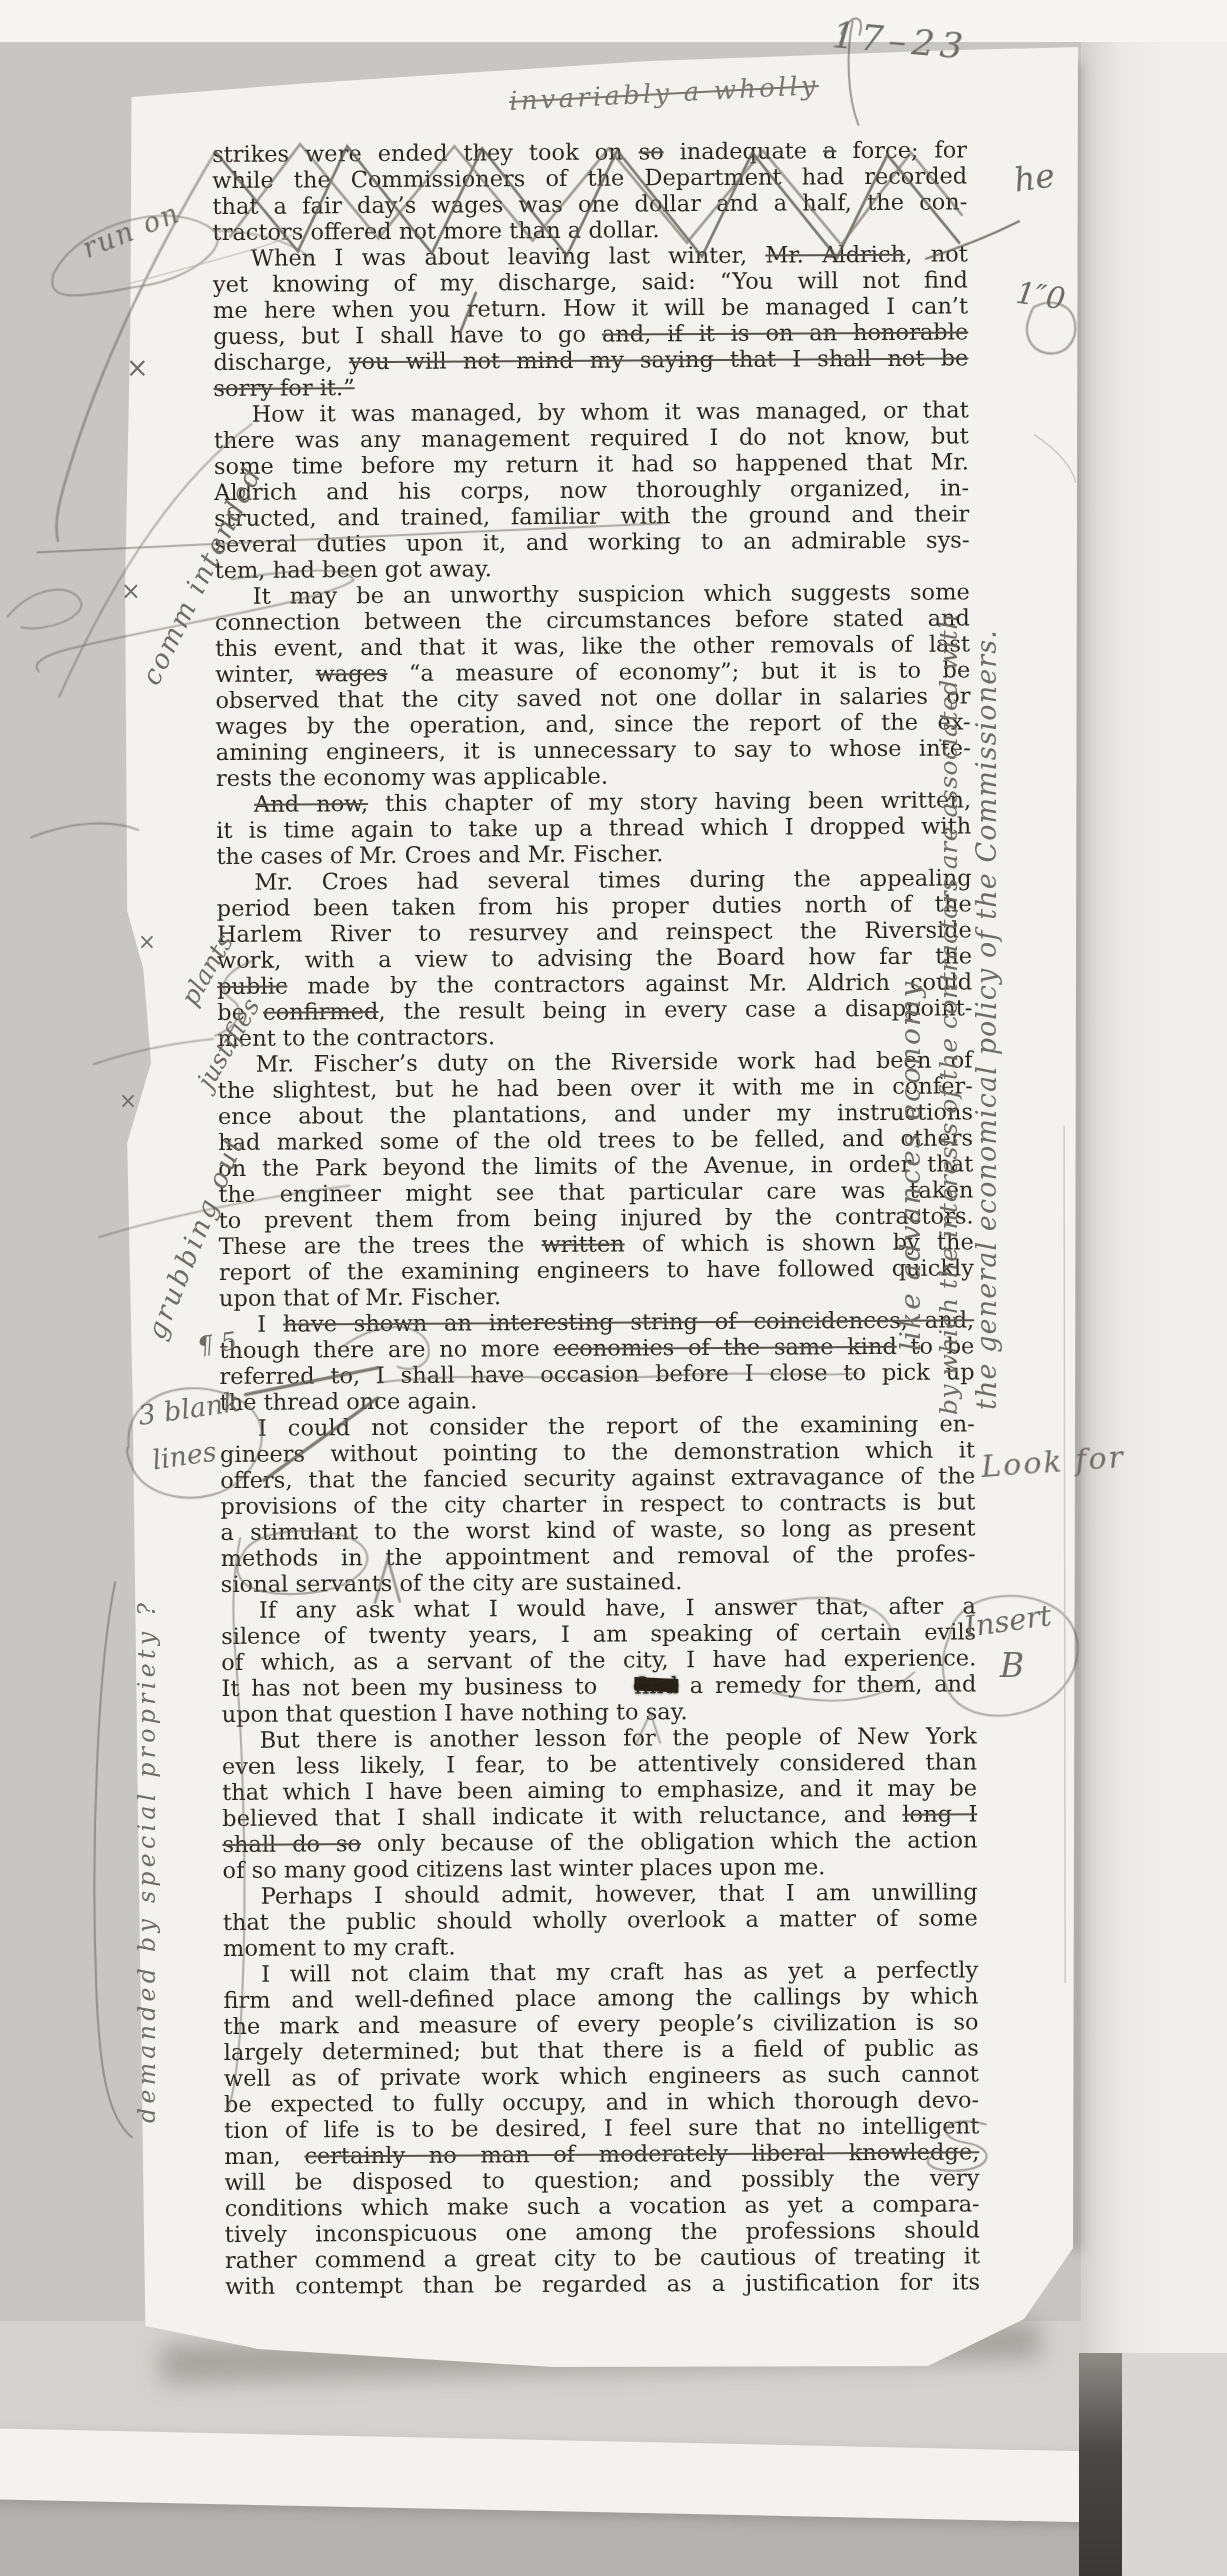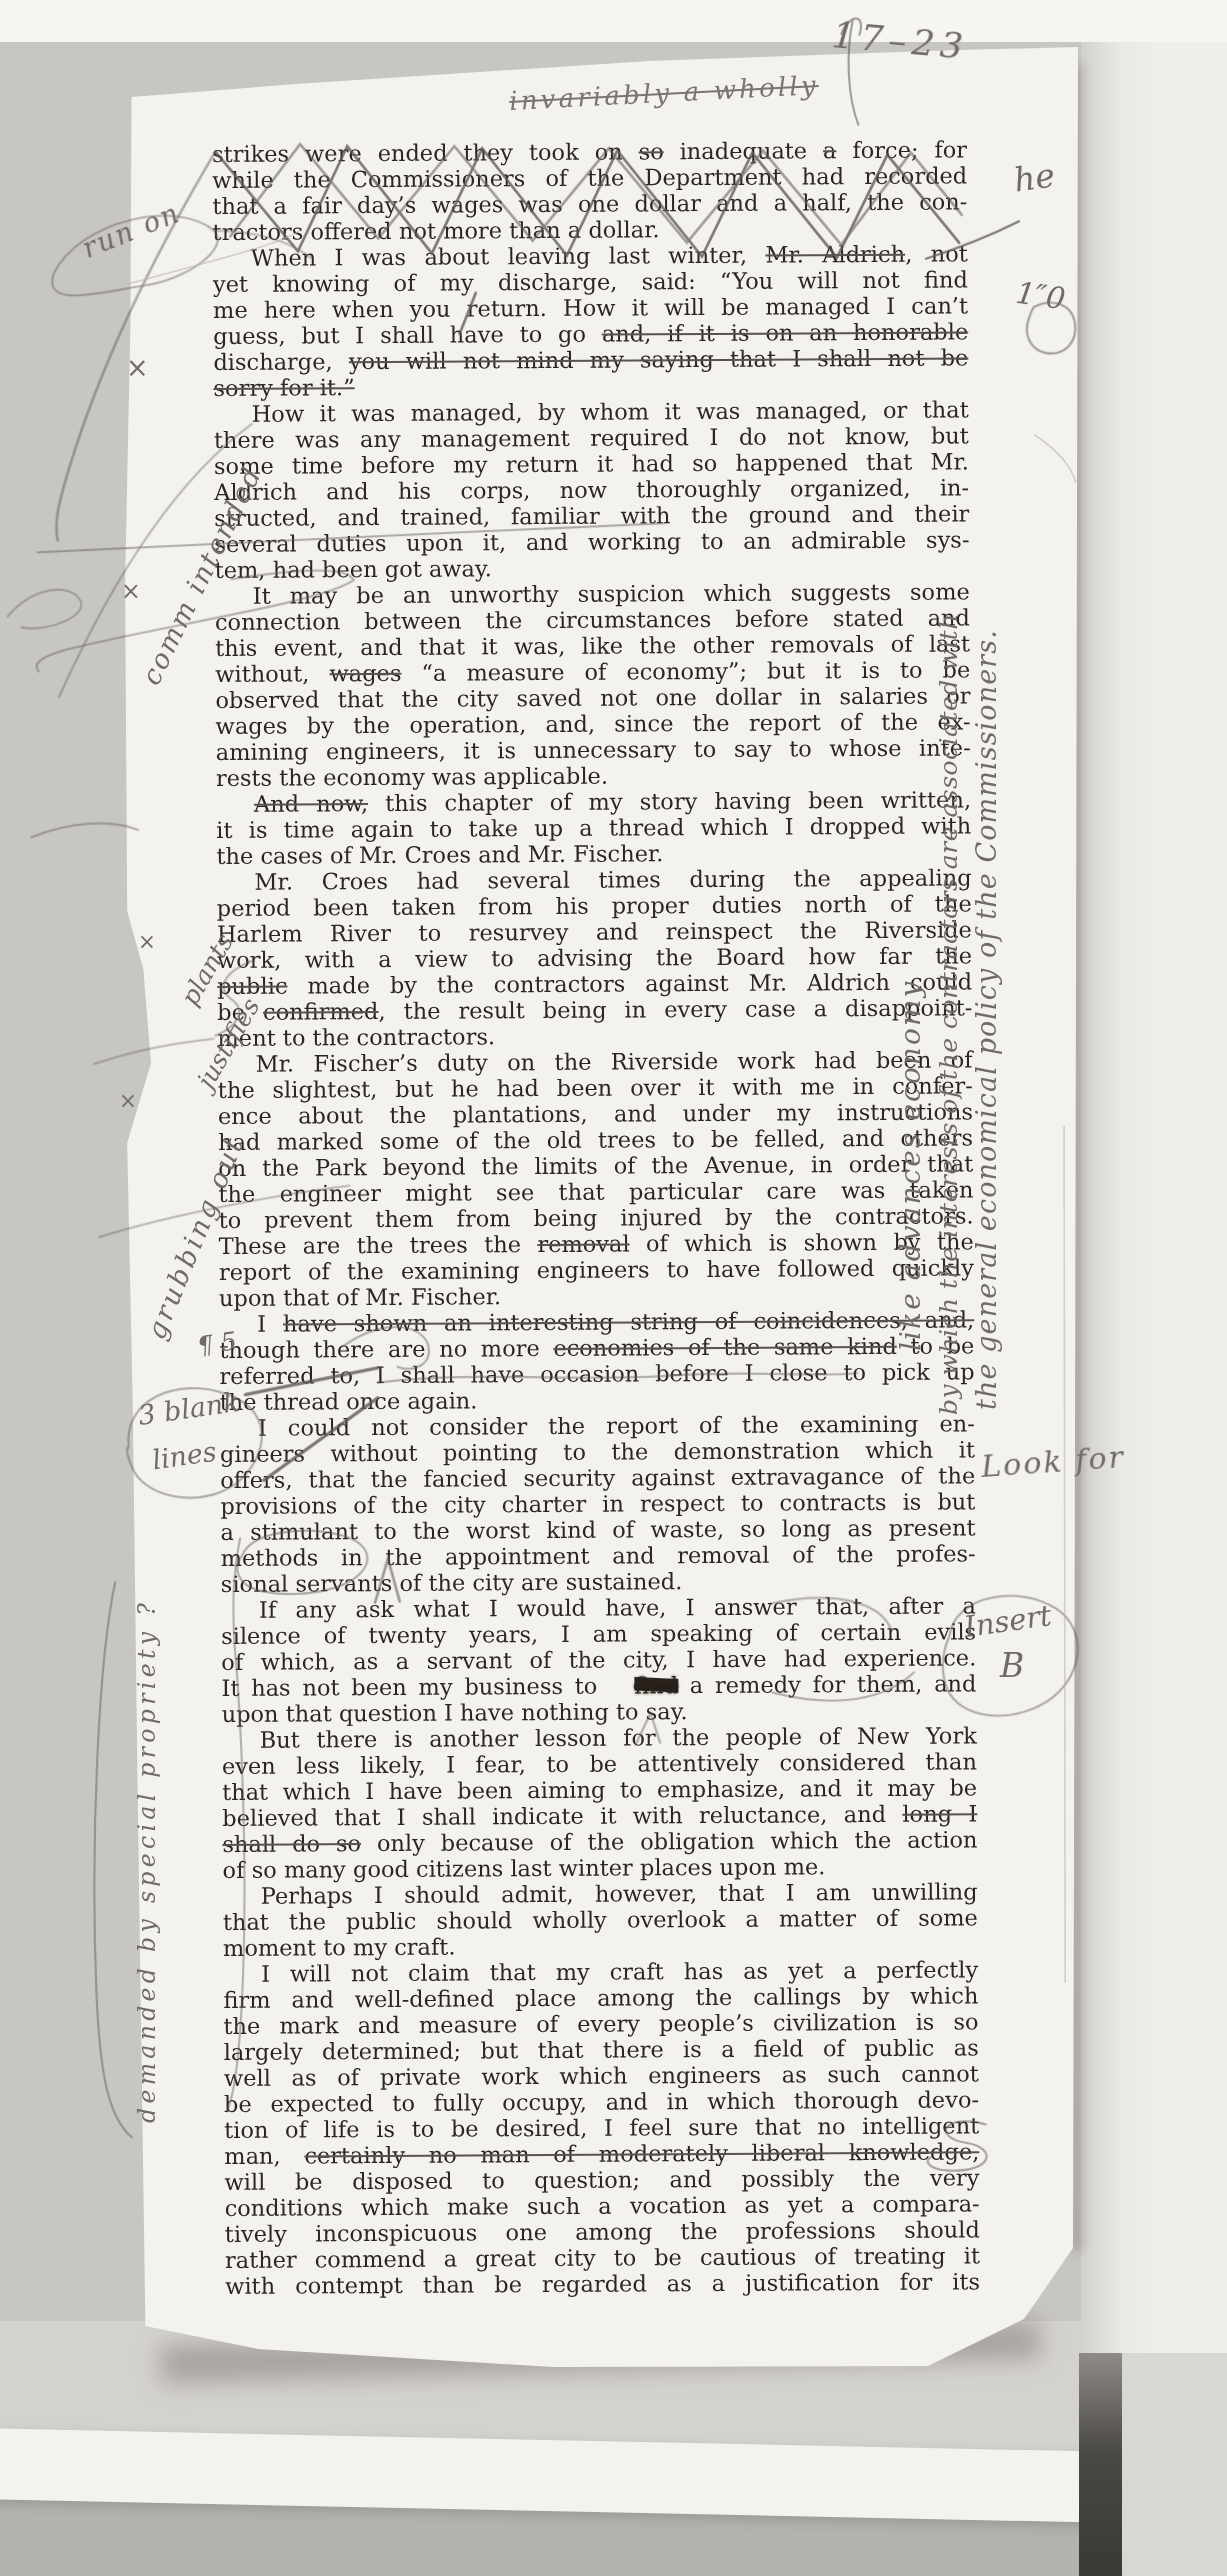--- a/index.html
+++ b/index.html
@@ -105,21 +105,21 @@
       <div class="tl ind"><span>How it was managed, by whom it was managed, or that</span></div>
       <div class="tl"><span>there was any management required I do not know, but</span></div>
       <div class="tl"><span>some time before my return it had so happened that Mr.</span></div>
       <div class="tl"><span>Aldrich and his corps, now thoroughly organized, in-</span></div>
       <div class="tl"><span>structed, and trained, familiar with the ground and their</span></div>
       <div class="tl"><span>several duties upon it, and working to an admirable sys-</span></div>
       <div class="tl end"><span>tem, had been got away.</span></div>
       <div class="tl ind"><span>It may be an unworthy suspicion which suggests some</span></div>
       <div class="tl"><span>connection between the circumstances before stated and</span></div>
       <div class="tl"><span>this event, and that it was, like the other removals of last</span></div>
-      <div class="tl"><span>without, </span><span class="x">wages</span><span> “a measure of economy”; but it is to be</span></div>
+      <div class="tl"><span>winter, </span><span class="x">wages</span><span> “a measure of economy”; but it is to be</span></div>
       <div class="tl"><span>observed that the city saved not one dollar in salaries or</span></div>
       <div class="tl"><span>wages by the operation, and, since the report of the ex-</span></div>
       <div class="tl"><span>amining engineers, it is unnecessary to say to whose inte-</span></div>
       <div class="tl end"><span>rests the economy was applicable.</span></div>
       <div class="tl ind"><span class="x">And now,</span><span> this chapter of my story having been written,</span></div>
       <div class="tl"><span>it is time again to take up a thread which I dropped with</span></div>
       <div class="tl end"><span>the cases of Mr. Croes and Mr. Fischer.</span></div>
       <div class="tl ind"><span>Mr. Croes had several times during the appealing</span></div>
       <div class="tl"><span>period been taken from his proper duties north of the</span></div>
       <div class="tl"><span>Harlem River to resurvey and reinspect the Riverside</span></div>
@@ -127,21 +127,21 @@
       <div class="tl"><span class="x">public</span><span> made by the contractors against Mr. Aldrich could</span></div>
       <div class="tl"><span>be </span><span class="x">confirmed</span><span>, the result being in every case a disappoint-</span></div>
       <div class="tl end"><span>ment to the contractors.</span></div>
       <div class="tl ind"><span>Mr. Fischer’s duty on the Riverside work had been of</span></div>
       <div class="tl"><span>the slightest, but he had been over it with me in confer-</span></div>
       <div class="tl"><span>ence about the plantations, and under my instructions</span></div>
       <div class="tl"><span>had marked some of the old trees to be felled, and others</span></div>
       <div class="tl"><span>on the Park beyond the limits of the Avenue, in order that</span></div>
       <div class="tl"><span>the engineer might see that particular care was taken</span></div>
       <div class="tl"><span>to prevent them from being injured by the contractors.</span></div>
-      <div class="tl"><span>These are the trees the </span><span class="x">removal</span><span> of which is shown by the</span></div>
+      <div class="tl"><span>These are the trees the </span><span class="x">written</span><span> of which is shown by the</span></div>
       <div class="tl"><span>report of the examining engineers to have followed quickly</span></div>
       <div class="tl end"><span>upon that of Mr. Fischer.</span></div>
       <div class="tl ind"><span>I </span><span class="x">have shown an interesting string of coincidences, and,</span></div>
       <div class="tl"><span>though there are no more </span><span class="x">economies of the same kind</span><span> to be</span></div>
       <div class="tl"><span>referred to, I shall have occasion before I close to pick up</span></div>
       <div class="tl end"><span>the thread once again.</span></div>
       <div class="tl ind"><span>I could not consider the report of the examining en-</span></div>
       <div class="tl"><span>gineers without pointing to the demonstration which it</span></div>
       <div class="tl"><span>offers, that the fancied security against extravagance of the</span></div>
       <div class="tl"><span>provisions of the city charter in respect to contracts is but</span></div>

